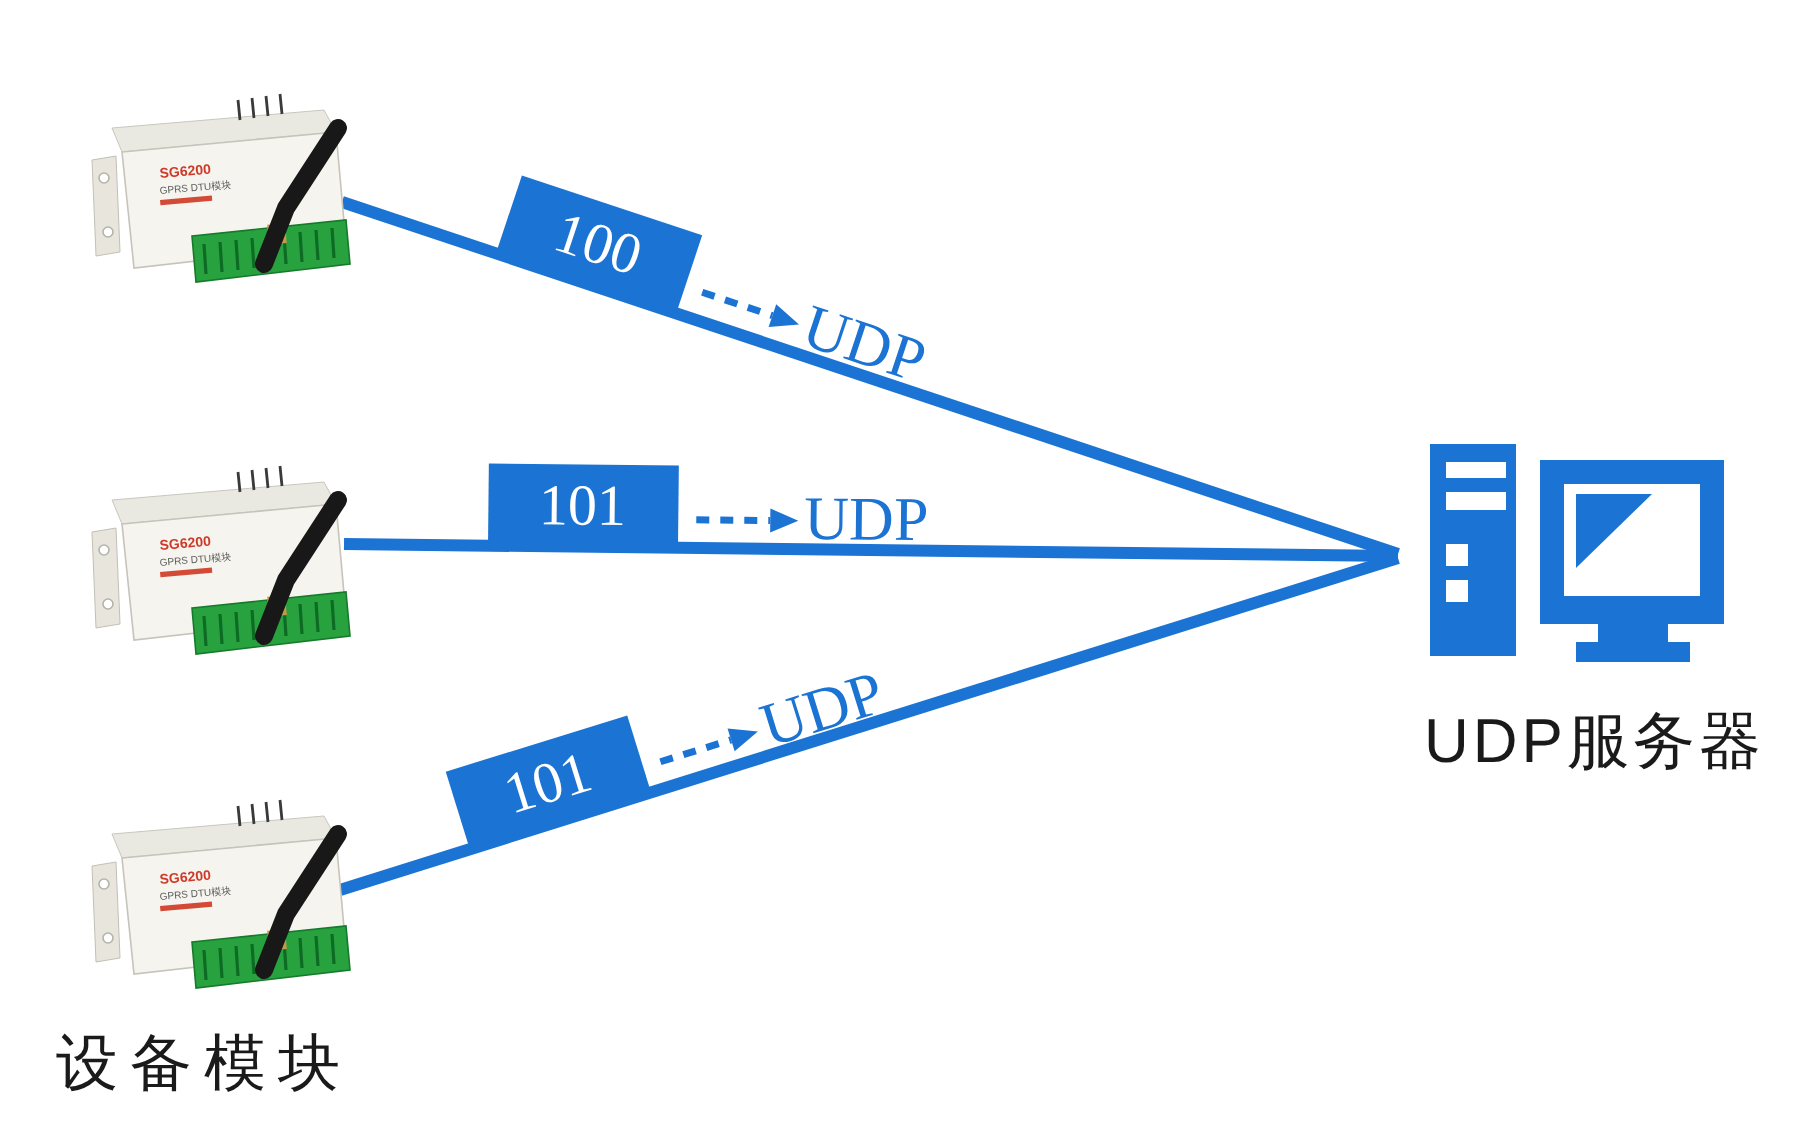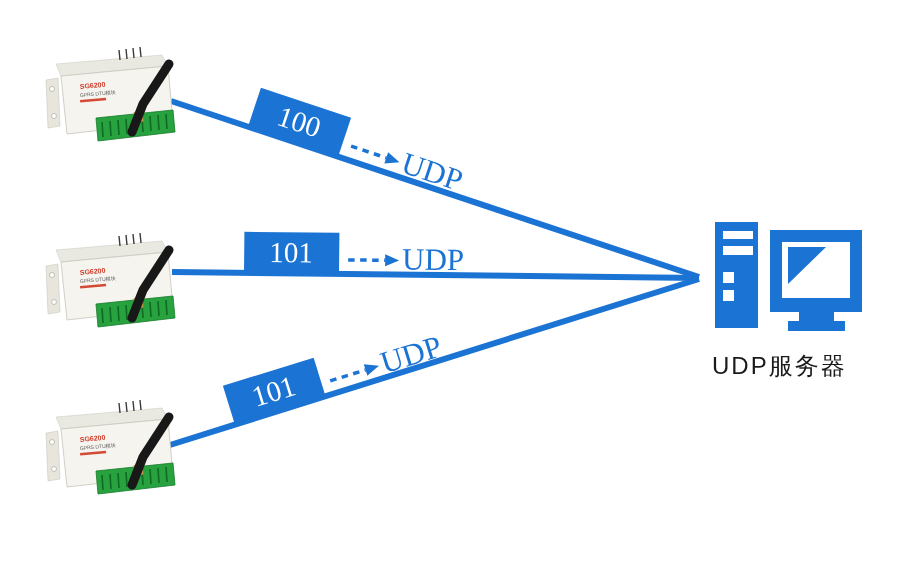--- a/index.html
+++ b/index.html
@@ -15,21 +15,21 @@
   .packet-text{
     font-family:"Liberation Serif",serif;font-size:29px;fill:#ffffff;
   }
   .udp-text{
     font-family:"Liberation Serif",serif;font-size:31px;fill:#1b73d3;
   }
   .caption{
     position:absolute;color:#1a1a1a;white-space:nowrap;
     font-family:"Liberation Sans",sans-serif;
   }
-  .server-caption{left:712px;top:350px;font-size:24px;letter-spacing:2px;}
+  .server-caption{left:712px;top:350px;font-size:31px;letter-spacing:2px;}
   .devices-caption{left:28px;top:511px;font-size:31px;letter-spacing:6px;}
   
   .dtu-body{fill:#f5f4ee;stroke:#c6c4ba;stroke-width:0.8;}
   .dtu-top{fill:#e9e8e1;stroke:#c9c7bd;stroke-width:0.5;}
   .dtu-ear{fill:#e7e5dc;stroke:#c2c0b6;stroke-width:0.5;}
   .dtu-terminal{fill:#27a23e;stroke:#157a2b;stroke-width:0.8;}
   .dtu-antenna{stroke:#181818;stroke-width:9;fill:none;stroke-linecap:round;stroke-linejoin:round;}
   .dtu-model{font-family:"Liberation Sans",sans-serif;font-size:7px;font-weight:bold;fill:#cf3a28;}
   .dtu-series{font-family:"Liberation Sans",sans-serif;font-size:5px;fill:#5a5a5a;}
 </style>
@@ -111,14 +111,15 @@
         <rect class="accent-fill" x="770" y="230" width="92" height="82"></rect>
         <rect x="782" y="242" width="68" height="56" fill="#ffffff"></rect>
         <polygon class="accent-fill" points="788,247 826,247 788,284"></polygon>
         <rect class="accent-fill" x="799" y="312" width="35" height="9"></rect>
         <rect class="accent-fill" x="788" y="321" width="57" height="10"></rect>
       </g>
     </g>
   </svg>
 
   <div class="caption server-caption">UDP服务器</div>
+  <div class="caption devices-caption">设备模块</div>
 
 </div>
 
 </body></html>

